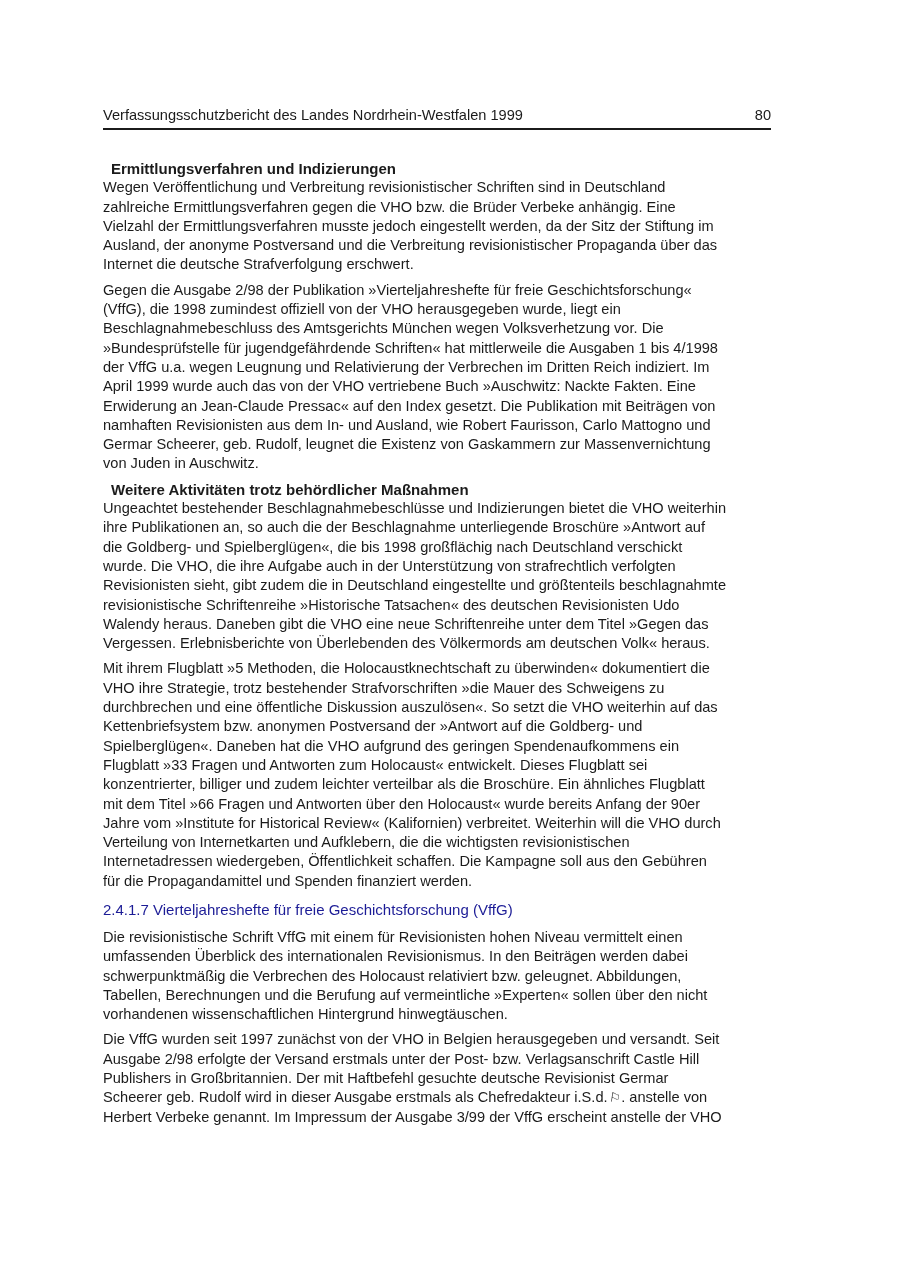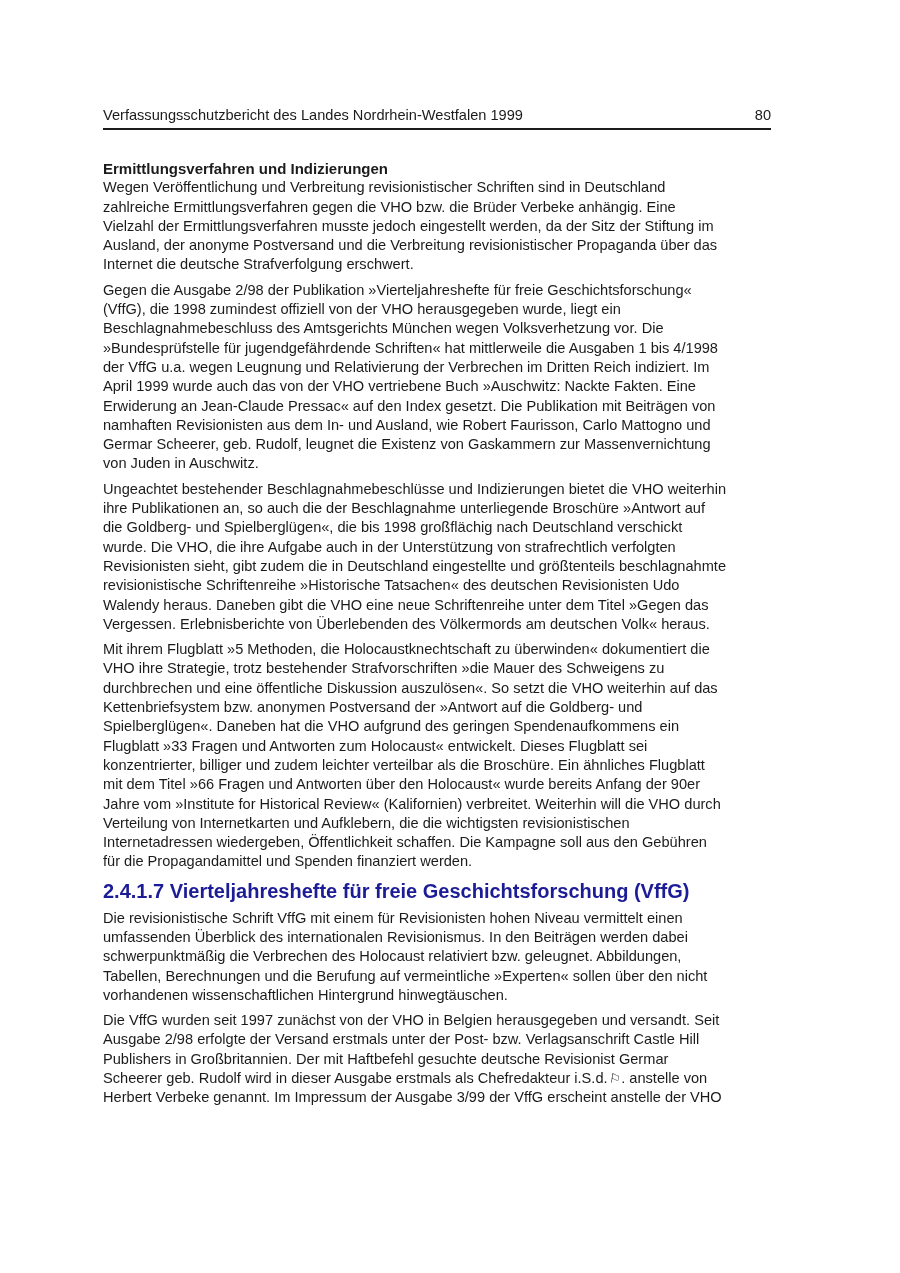--- a/index.html
+++ b/index.html
@@ -33,27 +33,27 @@
     top: 159px;
     width: 722px;
   }
   .content p {
     margin: 0 0 6px 0;
     white-space: pre-line;
   }
   .subheading {
     font-size: 15px;
     font-weight: bold;
-    margin: 6px 0 0 0;
+    margin: 6px 0 0 8px;
     line-height: 19.3px;
   }
   .subheading:first-child { margin-top: 0; }
   .section-heading {
-    font-size: 20px;
-    font-weight: bold;
+    font-size: 15px;
+    font-weight: normal;
     line-height: 26px;
     margin: 4px 0 5px 0;
   }
   .flag {
     display: inline-block;
     font-family: "DejaVu Sans", sans-serif;
     font-size: 13px;
     transform: rotate(8deg);
     margin: 0 1px;
   }
@@ -81,20 +81,21 @@
 (VffG), die 1998 zumindest offiziell von der VHO herausgegeben wurde, liegt ein
 Beschlagnahmebeschluss des Amtsgerichts München wegen Volksverhetzung vor. Die
 »Bundesprüfstelle für jugendgefährdende Schriften« hat mittlerweile die Ausgaben 1 bis 4/1998
 der VffG u.a. wegen Leugnung und Relativierung der Verbrechen im Dritten Reich indiziert. Im
 April 1999 wurde auch das von der VHO vertriebene Buch »Auschwitz: Nackte Fakten. Eine
 Erwiderung an Jean-Claude Pressac« auf den Index gesetzt. Die Publikation mit Beiträgen von
 namhaften Revisionisten aus dem In- und Ausland, wie Robert Faurisson, Carlo Mattogno und
 Germar Scheerer, geb. Rudolf, leugnet die Existenz von Gaskammern zur Massenvernichtung
 von Juden in Auschwitz.</p>
 
+    <div class="subheading">Weitere Aktivitäten trotz behördlicher Maßnahmen</div>
     <p>Ungeachtet bestehender Beschlagnahmebeschlüsse und Indizierungen bietet die VHO weiterhin
 ihre Publikationen an, so auch die der Beschlagnahme unterliegende Broschüre »Antwort auf
 die Goldberg- und Spielberglügen«, die bis 1998 großflächig nach Deutschland verschickt
 wurde. Die VHO, die ihre Aufgabe auch in der Unterstützung von strafrechtlich verfolgten
 Revisionisten sieht, gibt zudem die in Deutschland eingestellte und größtenteils beschlagnahmte
 revisionistische Schriftenreihe »Historische Tatsachen« des deutschen Revisionisten Udo
 Walendy heraus. Daneben gibt die VHO eine neue Schriftenreihe unter dem Titel »Gegen das
 Vergessen. Erlebnisberichte von Überlebenden des Völkermords am deutschen Volk« heraus.</p>
 
     <p>Mit ihrem Flugblatt »5 Methoden, die Holocaustknechtschaft zu überwinden« dokumentiert die

